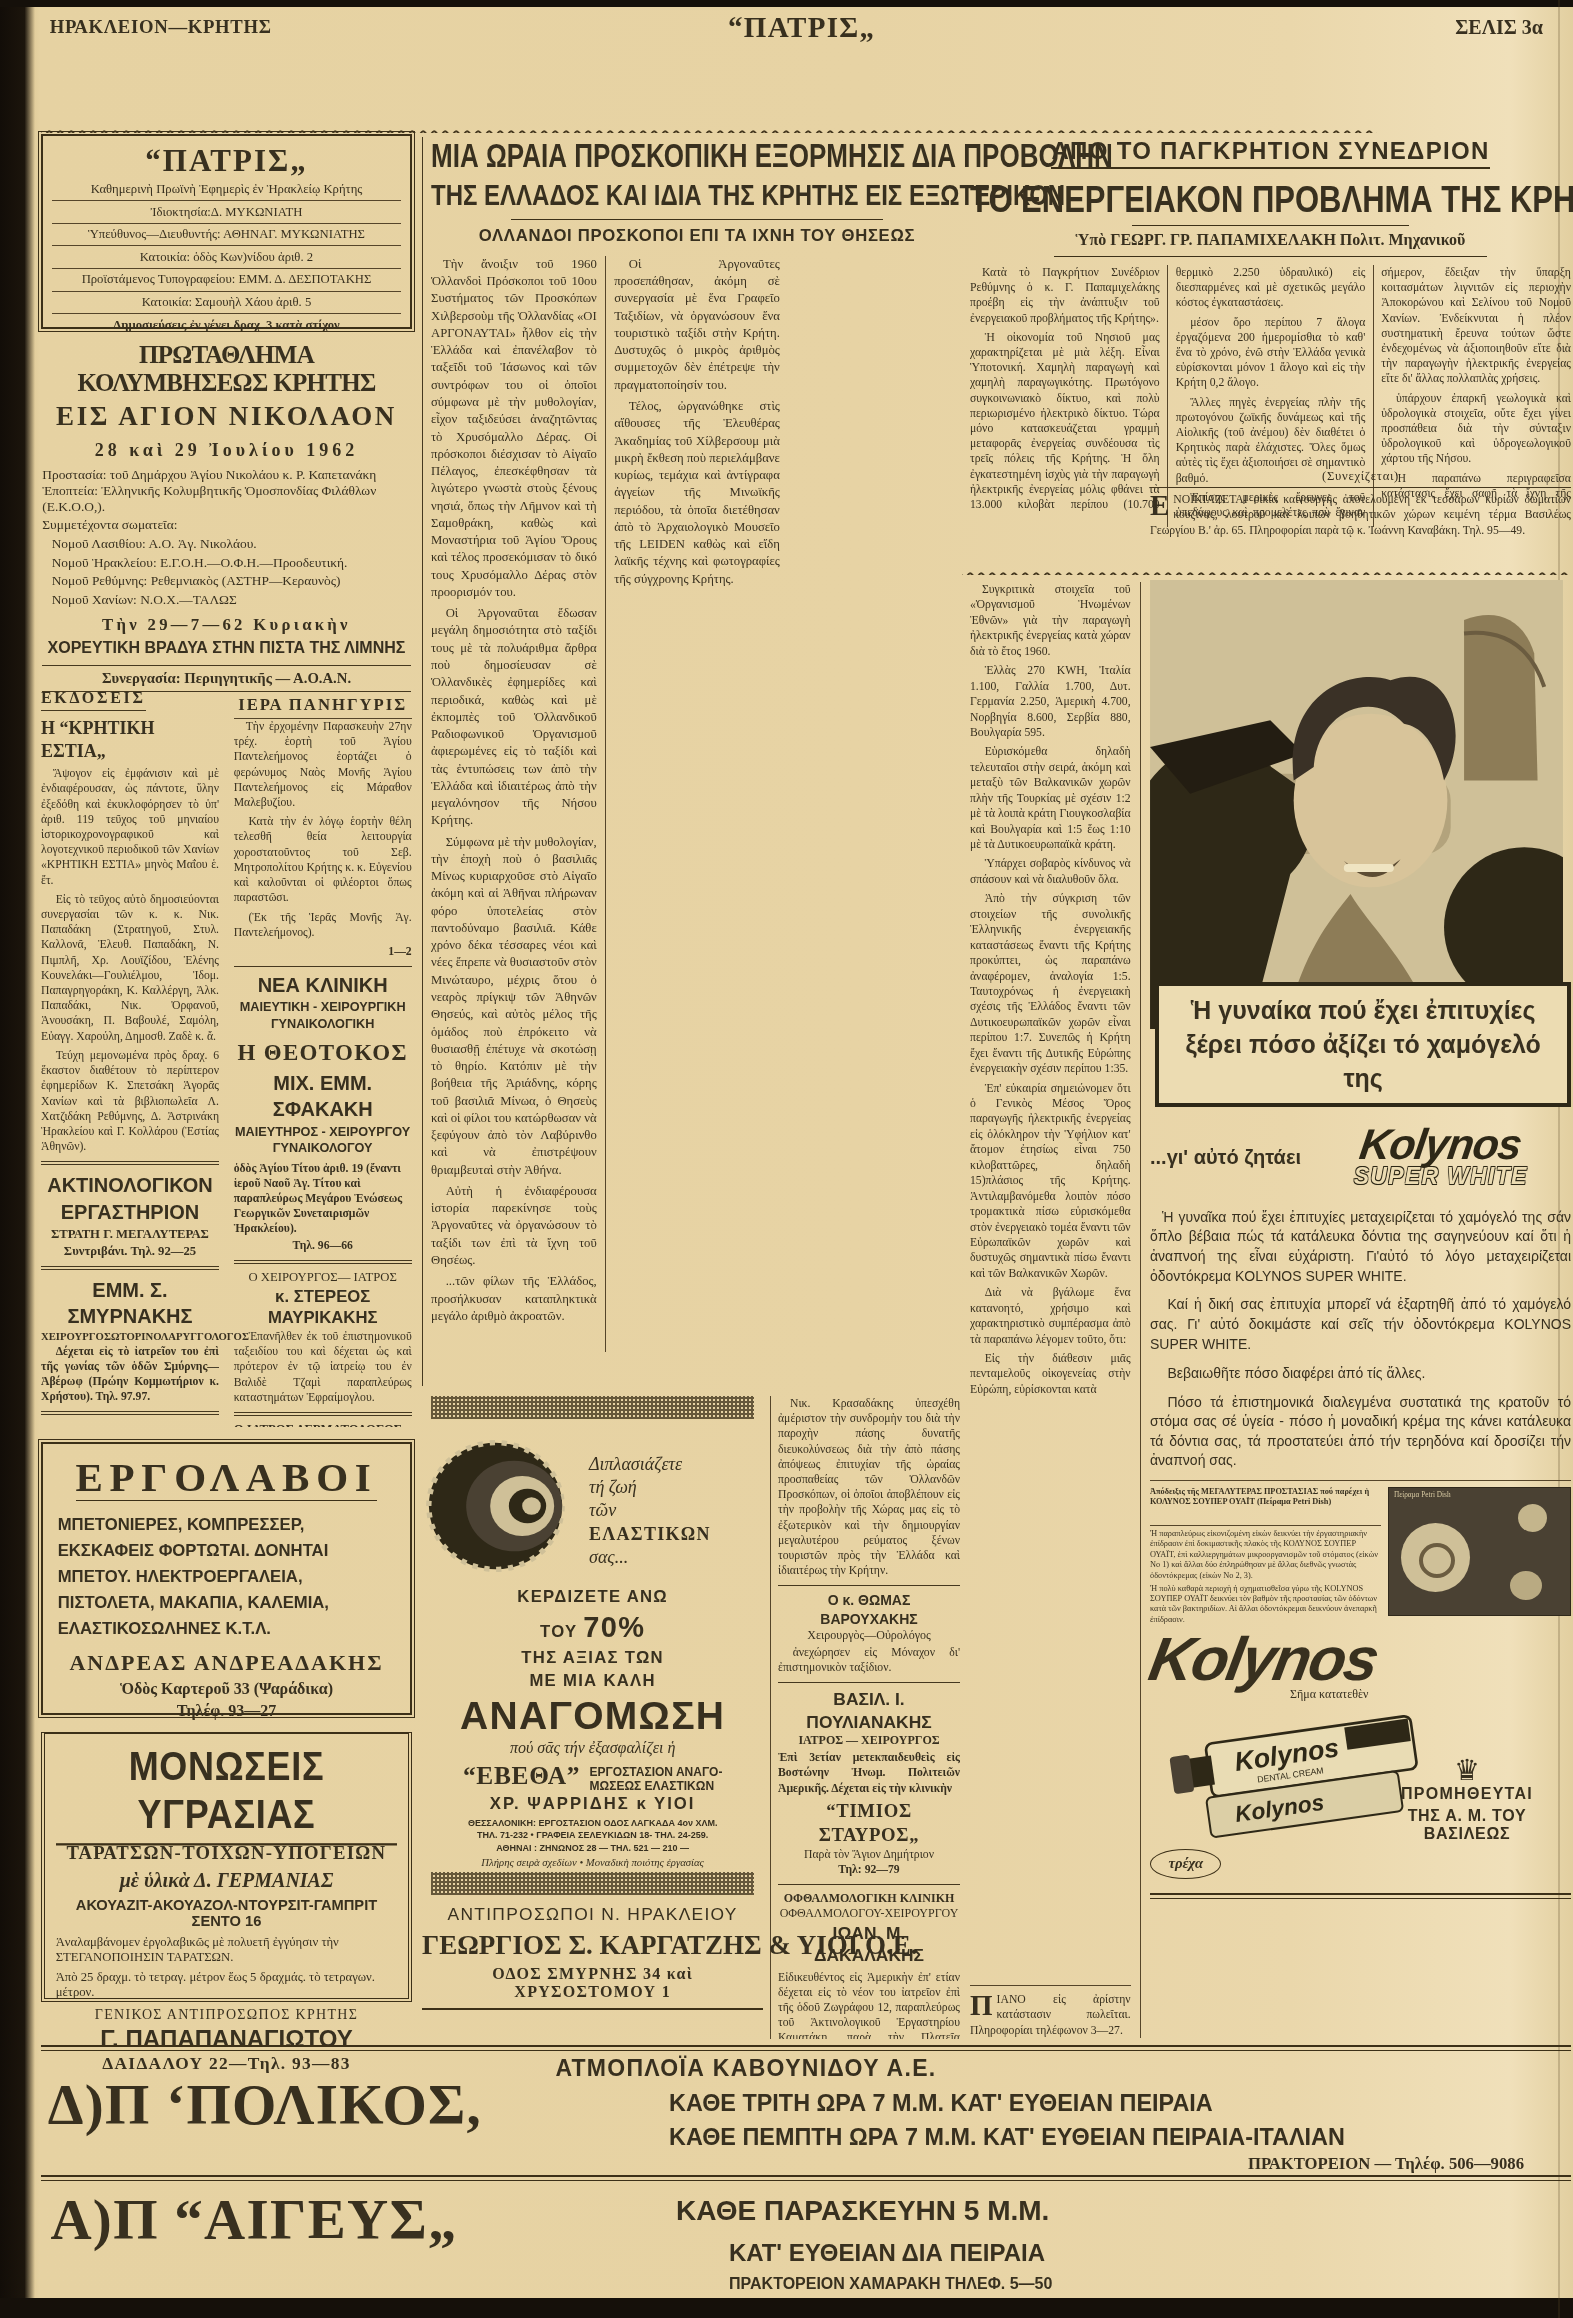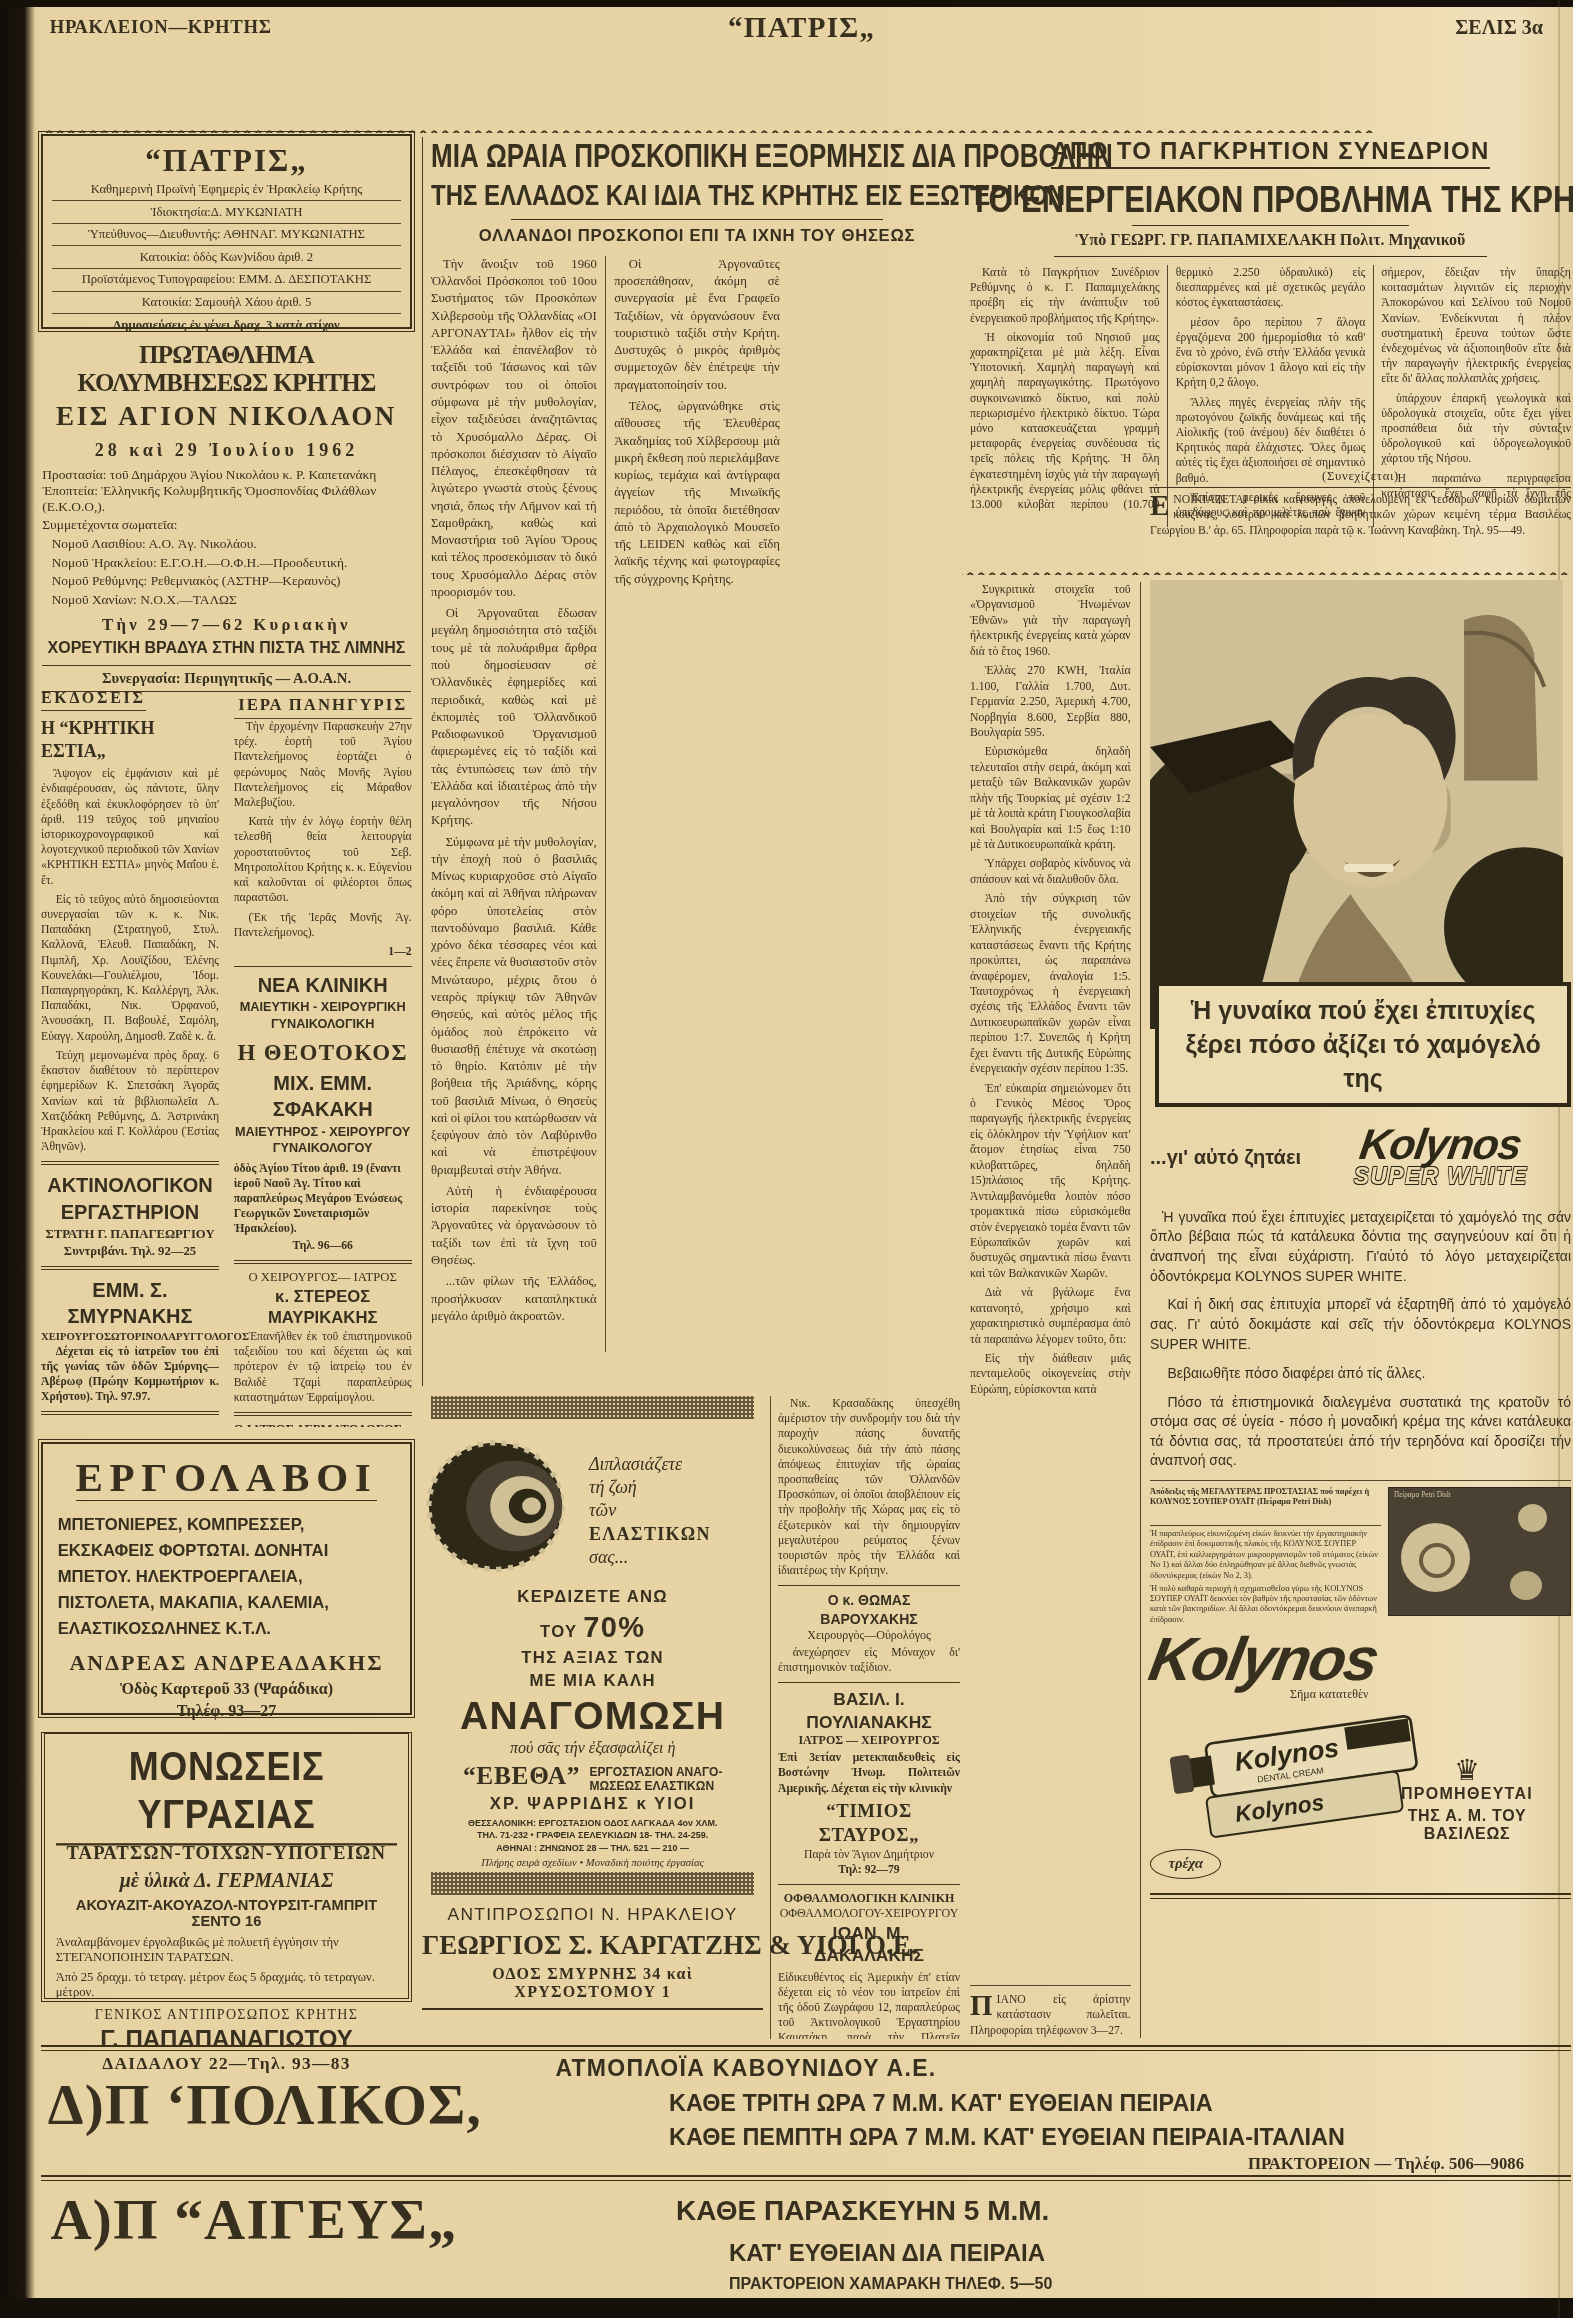--- a/index.html
+++ b/index.html
@@ -226,21 +226,21 @@
         <div class="kick">ΕΚΔΟΣΕΙΣ</div>
         <div class="h-med">Η “ΚΡΗΤΙΚΗ ΕΣΤΙΑ„</div>
         <div>
             <p class="bp">Ἄψογον εἰς ἐμφάνισιν καὶ μὲ ἐνδιαφέρουσαν, ὡς πάντοτε, ὕλην ἐξεδόθη καὶ ἐκυκλοφόρησεν τὸ ὑπ' ἀριθ. 119 τεῦχος τοῦ μηνιαίου ἱστορικοχρονογραφικοῦ καὶ λογοτεχνικοῦ περιοδικοῦ τῶν Χανίων «ΚΡΗΤΙΚΗ ΕΣΤΙΑ» μηνὸς Μαΐου ἑ. ἔτ.</p>
             <p class="bp">Εἰς τὸ τεῦχος αὐτὸ δημοσιεύονται συνεργασίαι τῶν κ. κ. Νικ. Παπαδάκη (Στρατηγοῦ, Στυλ. Καλλονᾶ, Ἐλευθ. Παπαδάκη, Ν. Πιμπλῆ, Χρ. Λουϊζίδου, Ἑλένης Κουνελάκι—Γουλιέλμου, Ἰδομ. Παπαγρηγοράκη, Κ. Καλλέργη, Ἀλκ. Παπαδάκι, Νικ. Ὀρφανοῦ, Ἀνουσάκη, Π. Βαβουλέ, Σαμόλη, Εὐαγγ. Χαρούλη, Δημοσθ. Ζαδὲ κ. ἄ.</p>
             <p class="bp">Τεύχη μεμονωμένα πρὸς δραχ. 6 ἕκαστον διαθέτουν τὸ περίπτερον ἐφημερίδων Κ. Σπετσάκη Ἀγορᾶς Χανίων καὶ τὰ βιβλιοπωλεῖα Λ. Χατζιδάκη Ρεθύμνης, Δ. Ἀστρινάκη Ἡρακλείου καὶ Γ. Κολλάρου (Ἑστίας Ἀθηνῶν).</p>
           </div>
         <div class="sep2"></div>
         <div class="adname">ΑΚΤΙΝΟΛΟΓΙΚΟΝ</div>
         <div class="adname" style="margin-top:0">ΕΡΓΑΣΤΗΡΙΟΝ</div>
-        <div class="adspec">ΣΤΡΑΤΗ Γ. ΠΑΠΑΓΕΩΡΓΙΟΥ</div>
+        <div class="adspec">ΣΤΡΑΤΗ Γ. ΜΕΓΑΛΥΤΕΡΑΣ</div>
         <div class="adspec">Συντριβάνι. Τηλ. 92—25</div>
         <div class="sep2"></div>
         <div class="adname">ΕΜΜ. Σ. ΣΜΥΡΝΑΚΗΣ</div>
         <div class="adspec" style="font-size:10.7px">ΧΕΙΡΟΥΡΓΟΣΩΤΟΡΙΝΟΛΑΡΥΓΓΟΛΟΓΟΣ</div>
         <p class="bp b">Δέχεται εἰς τὸ ἰατρεῖον του ἐπὶ τῆς γωνίας τῶν ὁδῶν Σμύρνης—Ἀβέρωφ (Πρώην Κομμωτήριον κ. Χρήστου). Τηλ. 97.97.</p>
         <div class="sep2"></div>
         <div class="adname">ΜΙΧ. Μ. ΜΑΡΑΓΚΑΚΗΣ</div>
         
         
         

